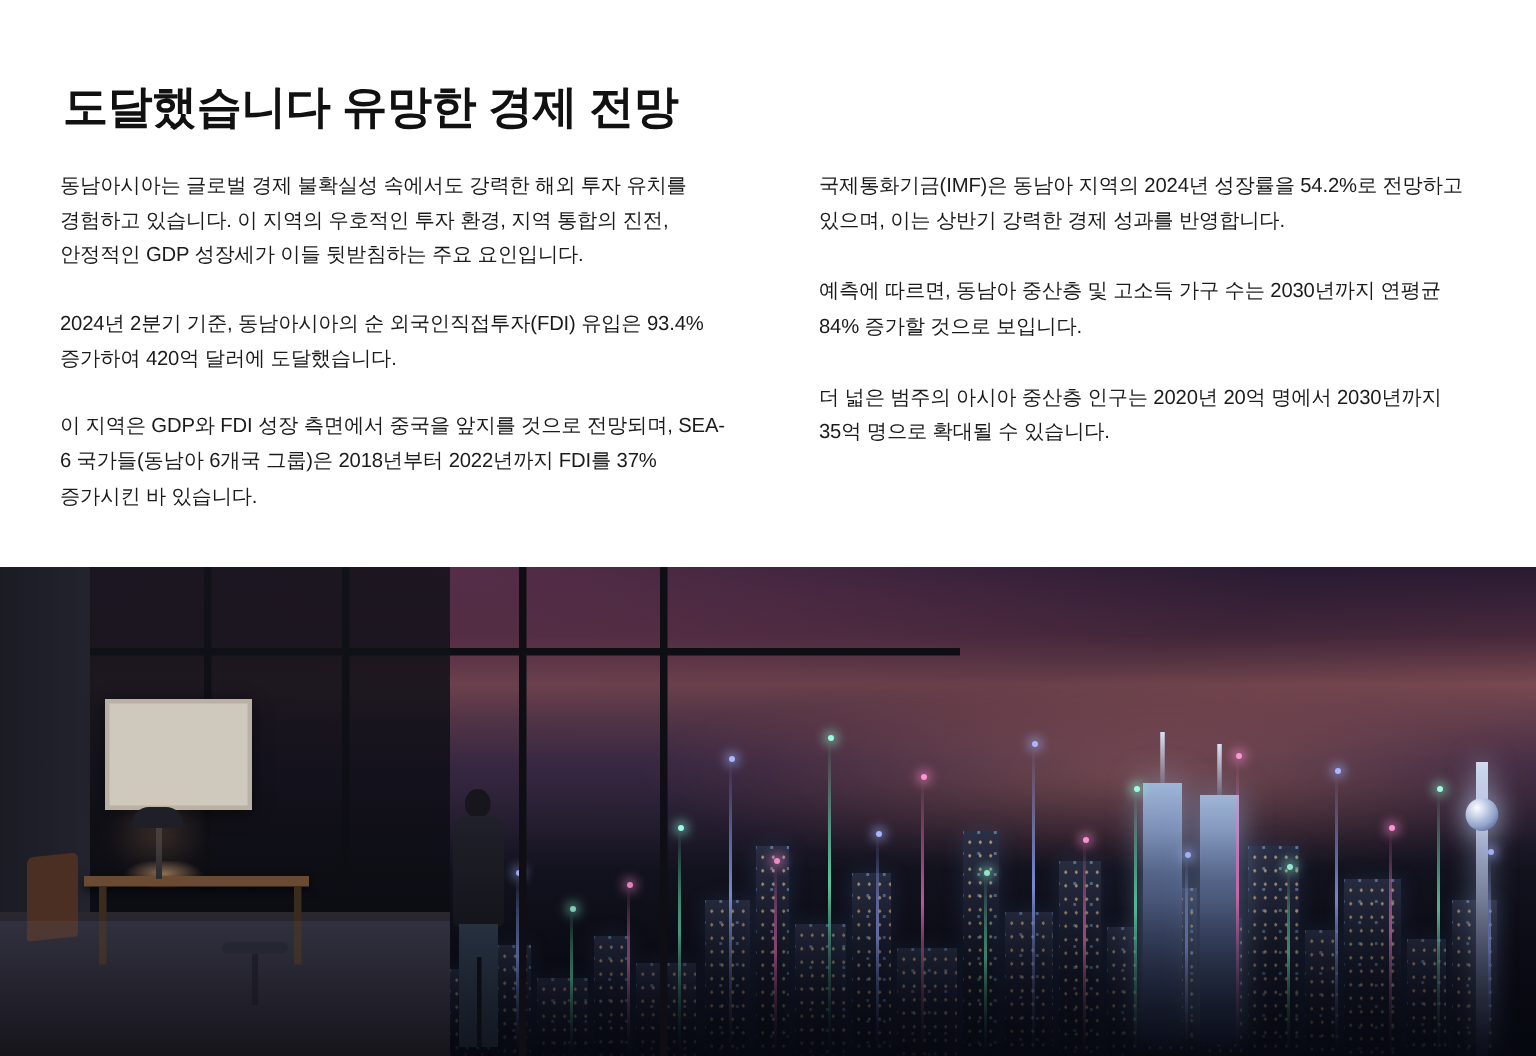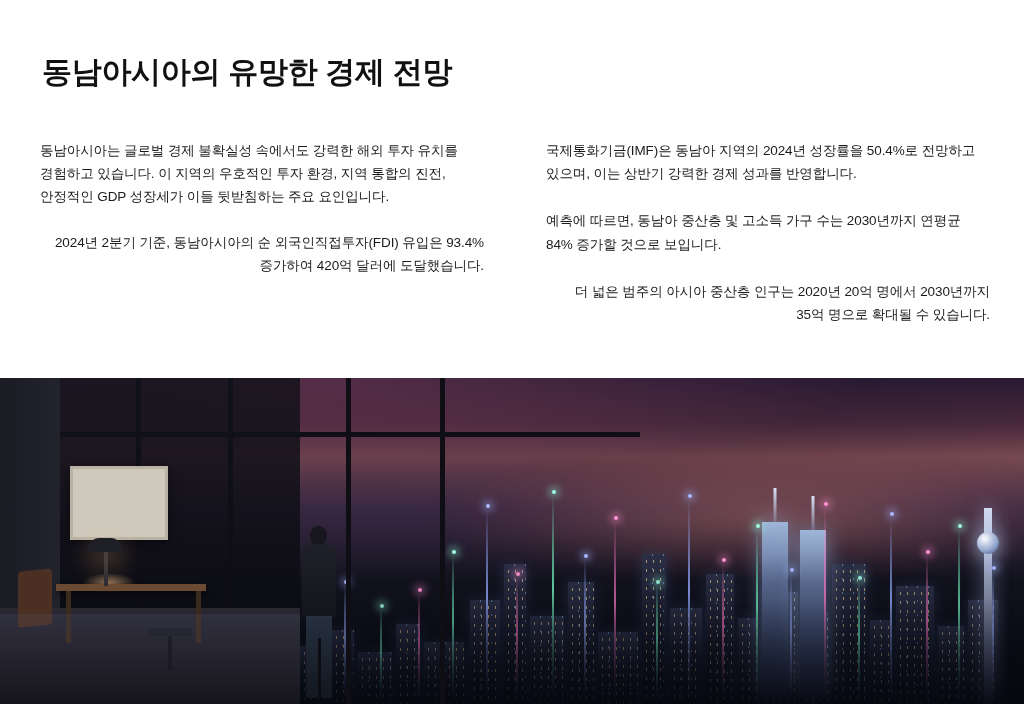--- a/index.html
+++ b/index.html
@@ -33,33 +33,31 @@
   .columns {
     position: absolute;
     left: 40px;
     top: 112px;
     width: 950px;
     display: flex;
     gap: 62px;
   }
   .col {
     width: 444px;
-    margin-top: 27px;
   }
   .col p {
     margin: 0 0 22px 0;
     font-size: 13.5px;
     line-height: 1.72;
     color: #1b1b1b;
     letter-spacing: -0.1px;
     word-break: keep-all;
   }
   .col p:last-child {
     margin-bottom: 0;
-    text-align: right;
   }
   .col.right p {
     margin-bottom: 24px;
   }
   .hero {
     position: absolute;
     left: 0;
     top: 378px;
     width: 1024px;
     height: 326px;
@@ -324,29 +322,30 @@
     width: 300px; height: 90px;
     background: linear-gradient(to bottom, rgba(120,140,200,0.10), rgba(120,140,200,0));
     pointer-events: none;
   }
 </style>
 </head>
 <body>
 
 <div class="page">
 
-  <h1 class="title">동남아시아의 유망한 경제 전망</h1>
+  <h1 class="title">도달했습니다 유망한 경제 전망</h1>
 
   <div class="columns">
     <div class="col left">
       <p>동남아시아는 글로벌 경제 불확실성 속에서도 강력한 해외 투자 유치를 경험하고 있습니다. 이 지역의 우호적인 투자 환경, 지역 통합의 진전, 안정적인 GDP 성장세가 이들 뒷받침하는 주요 요인입니다.</p>
       <p>2024년 2분기 기준, 동남아시아의 순 외국인직접투자(FDI) 유입은 93.4% 증가하여 420억 달러에 도달했습니다.</p>
+      <p>이 지역은 GDP와 FDI 성장 측면에서 중국을 앞지를 것으로 전망되며, SEA-6 국가들(동남아 6개국 그룹)은 2018년부터 2022년까지 FDI를 37% 증가시킨 바 있습니다.</p>
     </div>
     <div class="col right">
-      <p>국제통화기금(IMF)은 동남아 지역의 2024년 성장률을 50.4%로 전망하고 있으며, 이는 상반기 강력한 경제 성과를 반영합니다.</p>
+      <p>국제통화기금(IMF)은 동남아 지역의 2024년 성장률을 54.2%로 전망하고 있으며, 이는 상반기 강력한 경제 성과를 반영합니다.</p>
       <p>예측에 따르면, 동남아 중산층 및 고소득 가구 수는 2030년까지 연평균 84% 증가할 것으로 보입니다.</p>
       <p>더 넓은 범주의 아시아 중산층 인구는 2020년 20억 명에서 2030년까지 35억 명으로 확대될 수 있습니다.</p>
     </div>
   </div>
 
   <div class="hero" aria-label="밤의 동남아시아 도시 스카이라인을 실내에서 바라보는 사람, 데이터 네트워크 빛줄기 오버레이">
 
     <div class="sky"></div>
     <div class="glow-horizon"></div>
 

